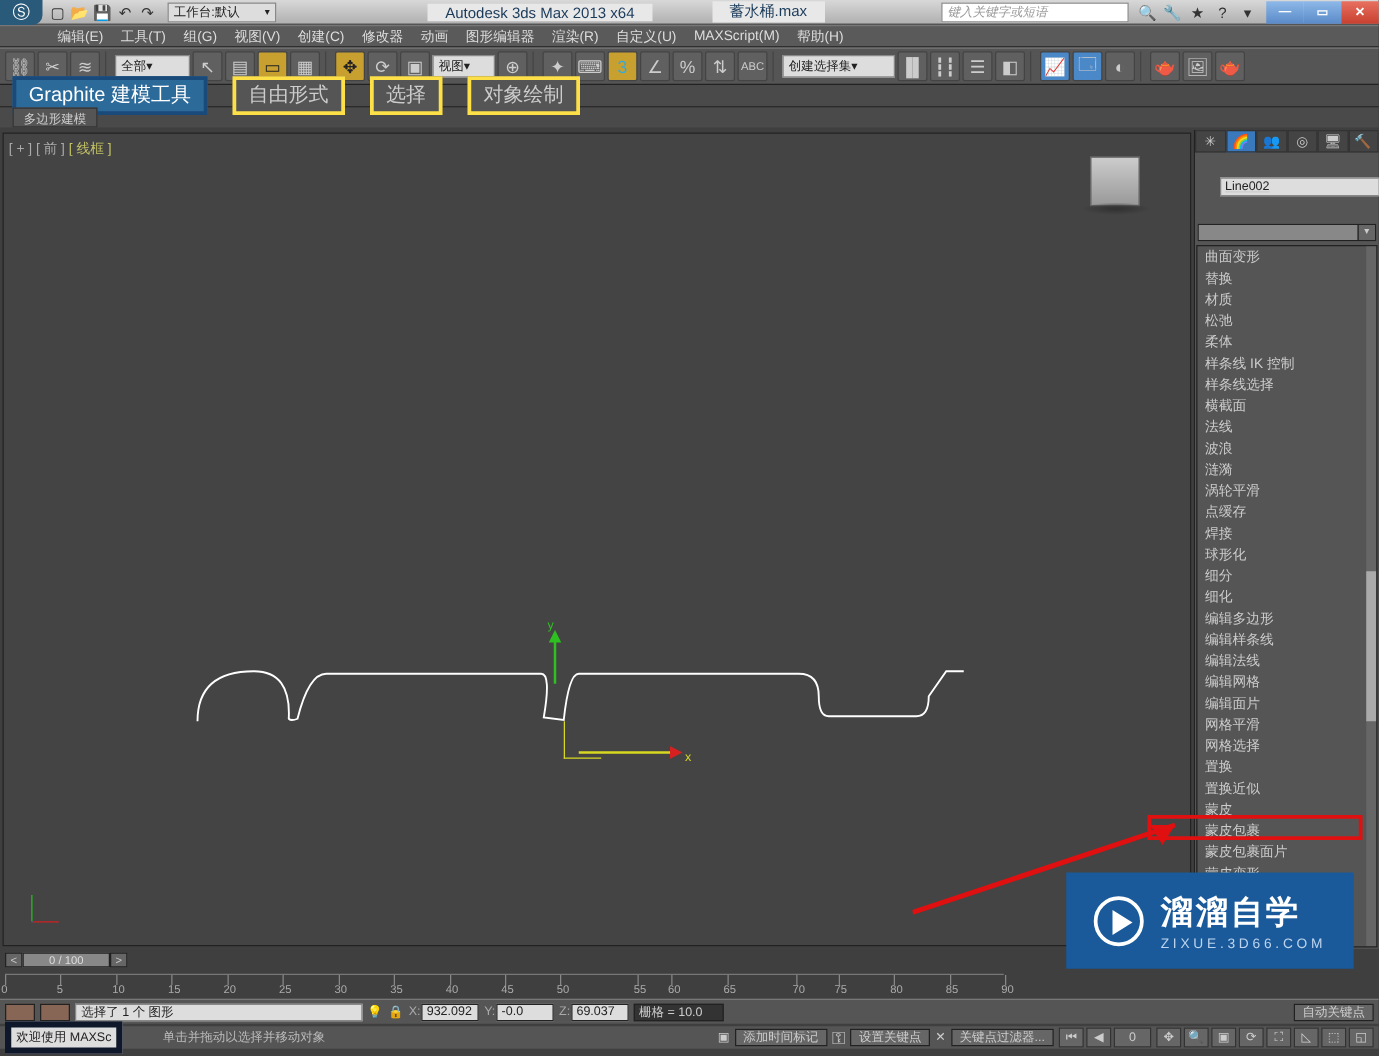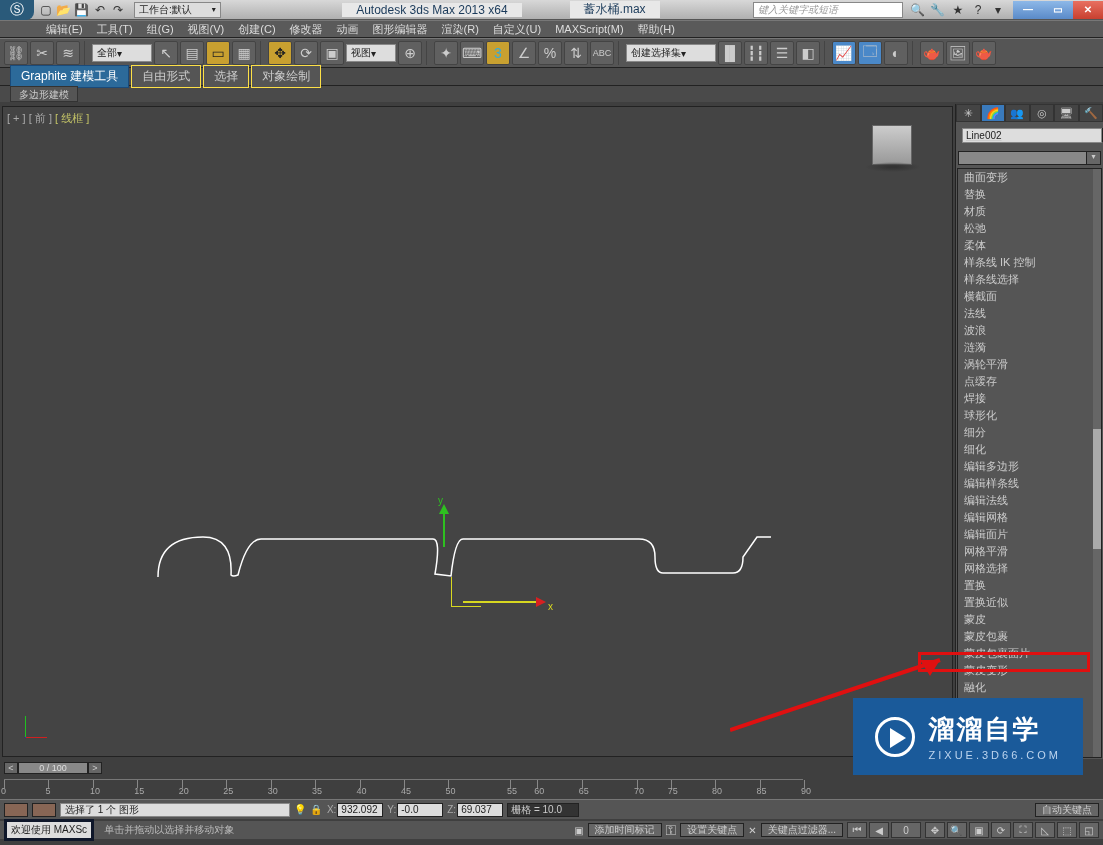--- a/index.html
+++ b/index.html
@@ -24,21 +24,21 @@
   .menubar { display: flex; gap: 14px; background: #5a5a5a; padding: 2px 46px; color: #ddd; font-size: 11px; height: 18px; align-items: center; border-bottom: 1px solid #222; border-top: 1px solid #777; }
   .menubar span { cursor: default; }
 
   .main-toolbar { display: flex; align-items: center; background: #555; border-top: 1px solid #777; border-bottom: 1px solid #222; height: 30px; padding: 0 4px; gap: 2px; }
   .tb-btn { width: 24px; height: 24px; background: #606060; border: 1px solid #444; display: flex; align-items: center; justify-content: center; font-size: 14px; color: #ccc; border-radius: 2px; }
   .tb-btn.active { background: #c8a030; color: #222; }
   .tb-sep { width: 4px; height: 24px; border-left: 1px solid #444; margin: 0 2px; }
   .tb-dd { height: 18px; background: #ddd; color: #222; border: 1px solid #888; font-size: 10px; padding: 0 4px; display: flex; align-items: center; }
 
   .ribbon-row { display: flex; background: #4a4a4a; height: 18px; border-bottom: 1px solid #222; align-items: center; }
-  .ribbon-tab { padding: 2px 10px; font-size: 12px; color: #ccc; background: #555; border: 1px solid #fde047; margin-right: 2px; }
+  .ribbon-tab { padding: 2px 10px; font-size: 16px; color: #ccc; background: #555; border: 3px solid #fde047; margin-right: 20px; }
   .ribbon-tab.active { background: #2c6a9a; color: #fff; border-color: #1a4a7a; }
   .sub-ribbon { display: flex; background: #4a4a4a; height: 16px; }
   .sub-ribbon .sub-tab { padding: 1px 8px; font-size: 10px; color: #ccc; background: #555; border: 1px solid #333; }
 
   .workarea { position: absolute; top: 104px; bottom: 86px; left: 0; right: 0; display: flex; }
   .viewport { flex: 1; background: #444; position: relative; border: 1px solid #222; margin: 2px; overflow: hidden; }
   .vp-label { position: absolute; top: 4px; left: 4px; font-size: 11px; color: #aaa; }
   .vp-label .yellow { color: #c2c266; }
   .viewcube { position: absolute; top: 18px; right: 40px; width: 40px; height: 40px; background: linear-gradient(#ccc,#999); border: 1px solid #666; }
   .viewcube::after { content: ""; position: absolute; left: -8px; bottom: -8px; width: 56px; height: 10px; background: radial-gradient(ellipse,#333 10%,transparent 70%); }
@@ -55,21 +55,21 @@
   .mini-axis .mx { position: absolute; left: 8px; bottom: 8px; width: 22px; height: 1px; background: #d02020; }
   .mini-axis .my { position: absolute; left: 8px; bottom: 8px; width: 1px; height: 22px; background: #20c020; }
   .mini-axis .mz { position: absolute; left: 8px; bottom: 8px; width: 1px; height: 1px; background: #2020d0; }
 
   .spline-path { stroke: #fff; stroke-width: 1.5; fill: none; }
 
   .side-panel { width: 148px; background: #555; border-left: 1px solid #222; display: flex; flex-direction: column; }
   .panel-tabs { display: flex; height: 18px; background: #444; }
   .panel-tabs span { flex: 1; display: flex; align-items: center; justify-content: center; border: 1px solid #333; font-size: 11px; }
   .panel-tabs .active { background: #3a7abc; }
-  .obj-name { margin: 6px; display: flex; text-decoration: underline; }
+  .obj-name { margin: 20px; display: flex; text-decoration: underline; }
   .obj-name input { flex: 1; background: #ddd; border: 1px solid #888; font-size: 10px; padding: 1px 3px; color: #222; }
   .obj-name .swatch { width: 14px; height: 14px; background: #4a88d8; border: 1px solid #222; }
   .mod-dd { margin: 2px; }
   .mod-dd .dd-track { background: #888; border: 1px solid #222; height: 14px; position: relative; }
   .mod-dd .dd-btn { position: absolute; right: 0; top: 0; width: 14px; height: 12px; background: #666; border-left: 1px solid #222; text-align: center; font-size: 8px; }
   .mod-list { flex: 1; overflow: hidden; background: #555; border: 1px solid #222; margin: 1px; font-size: 11px; position: relative; }
   .mod-list .inner { overflow: hidden; }
   .mod-item { padding: 1px 6px; color: #ccc; white-space: nowrap; }
   .mod-item.selected { background: #2f6fd6; color: #fff; }
   .mod-item.partial { color: #999; }
@@ -96,22 +96,22 @@
   .status-row { position: absolute; bottom: 26px; left: 0; right: 0; height: 20px; background: #555; border-top: 1px solid #777; display: flex; align-items: center; gap: 4px; padding: 0 4px; font-size: 10px; }
   .status-row .tag { width: 24px; height: 14px; background: #886655; border: 1px solid #222; }
   .status-row .sel-input { width: 230px; height: 14px; background: #ddd; color: #222; border: 1px solid #888; padding: 0 4px; display: flex; align-items: center; }
   .coord-box { display: flex; align-items: center; gap: 1px; }
   .coord-box .lbl { color: #aaa; font-size: 10px; }
   .coord-box .val { width: 46px; height: 14px; background: #333; color: #ccc; border: 1px solid #222; padding: 0 3px; font-size: 10px; display: flex; align-items: center; }
   .coord-box .val.light { background: #ddd; color: #222; }
   .status-btn { height: 14px; background: #666; border: 1px solid #222; padding: 0 6px; display: flex; align-items: center; }
 
   .status-row2 { position: absolute; bottom: 6px; left: 0; right: 0; height: 18px; background: #555; display: flex; align-items: center; gap: 4px; padding: 0 4px; font-size: 10px; }
-  .status-row2 .welcome { background: #ddd; color: #222; border: 3px solid #0f172a; padding: 1px 4px; }
-  .status-row2 .hint { flex: 1; color: #bbb; padding-left: 6px; }
+  .status-row2 .welcome { background: #ddd; color: #222; border: 5px solid #0f172a; padding: 1px 4px; }
+  .status-row2 .hint { flex: 1; color: #bbb; padding-left: 6px; margin-left: 22px; }
   .nav-cluster { display: flex; gap: 2px; }
   .nav-cluster span { width: 20px; height: 16px; background: #666; border: 1px solid #333; display: flex; align-items: center; justify-content: center; font-size: 10px; }
 
 </style>
 </head>
 <body>
 
 <div class="titlebar">
   <div class="logo">Ⓢ</div>
   <div class="qa-icons">

